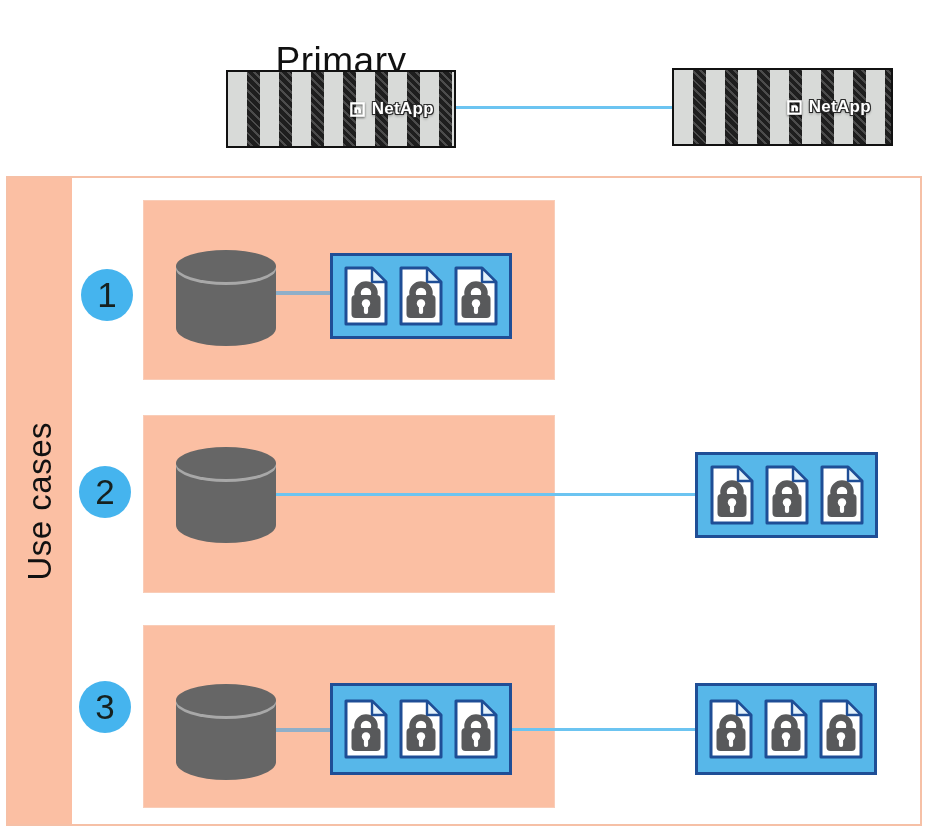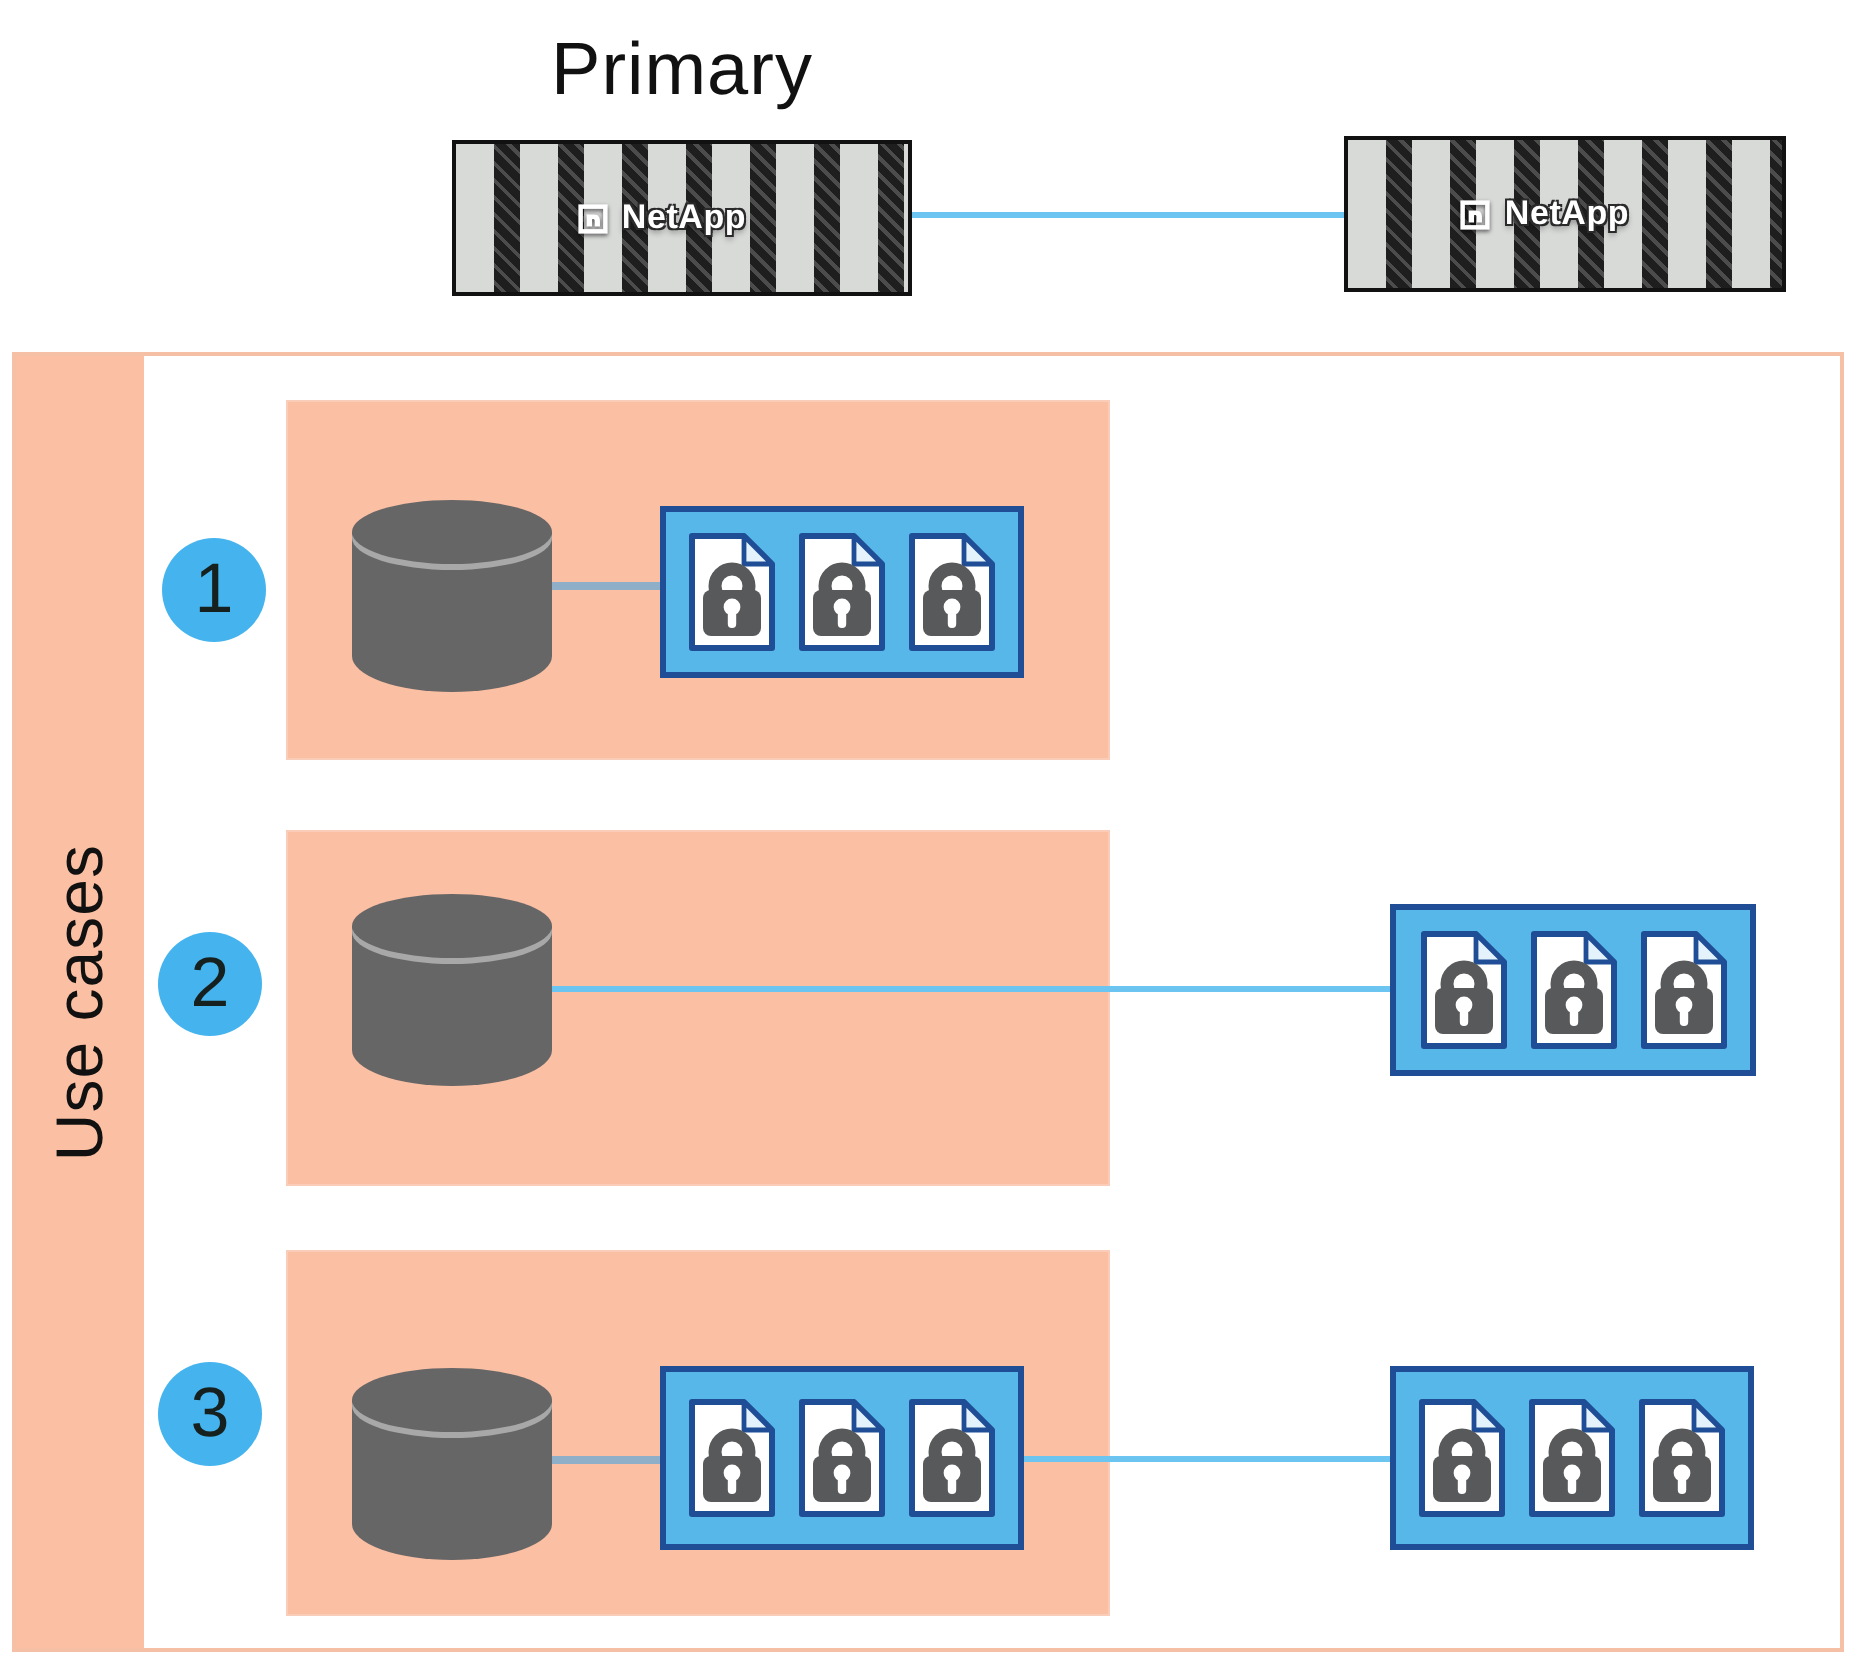--- a/index.html
+++ b/index.html
@@ -15,29 +15,29 @@
     --ink:#1a1a1a;
   }
   html,body{margin:0;padding:0;background:#fff;}
   #canvas{
     position:relative;width:926px;height:828px;background:#fff;overflow:hidden;
     font-family:"Liberation Sans",sans-serif;color:var(--ink);
   }
   .abs{position:absolute;}
 
   
-  .site-label{font-size:37px;letter-spacing:.5px;text-align:center;color:#111;}
+  .site-label{font-size:37px;letter-spacing:.5px;text-align:center;color:#111;margin-top:26px;}
 
   
   .appliance{
     border:2px solid #111;box-sizing:border-box;
     background:
       repeating-linear-gradient(90deg, var(--metal) 0 19px, transparent 19px 32px),
       repeating-linear-gradient(45deg, #1e1e1e 0 4px, #4c4c4c 4px 6px);
-    display:flex;align-items:center;justify-content:center;
+    display:flex;align-items:center;justify-content:flex-end;
     padding-right:20px;gap:7px;
   }
   .netapp-text{
     color:#fff;font-weight:bold;font-size:17px;letter-spacing:.3px;
     text-shadow:-1px -1px 0 #2a2a2a,1px -1px 0 #2a2a2a,-1px 1px 0 #2a2a2a,1px 1px 0 #2a2a2a,0 2px 3px rgba(0,0,0,.45);
   }
   .netapp-mark{filter:drop-shadow(0 1px 1px rgba(0,0,0,.6));display:block;}
 
   .link-line{background:var(--link);height:3px;}
   .steel-line{background:var(--steel);height:4px;}

